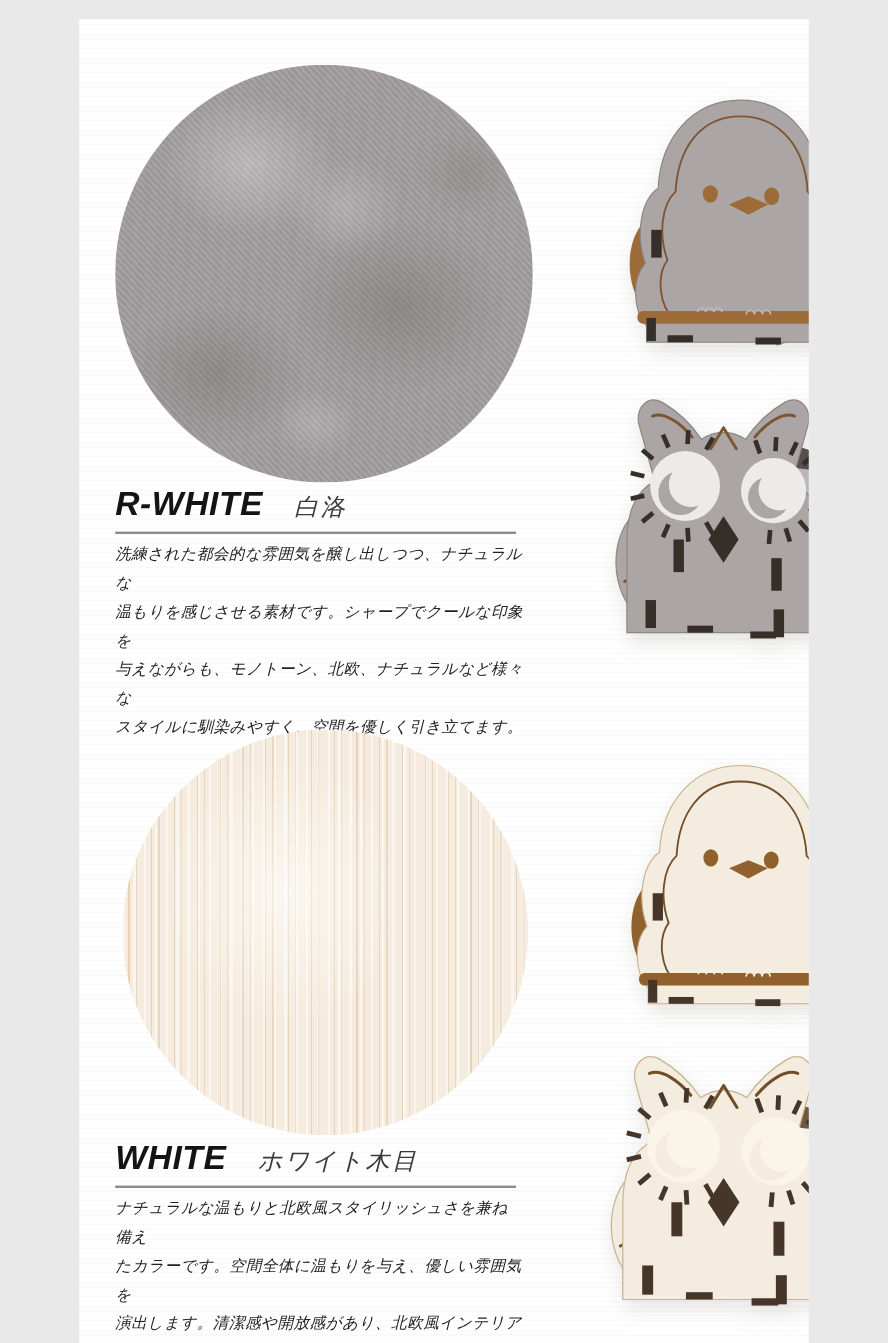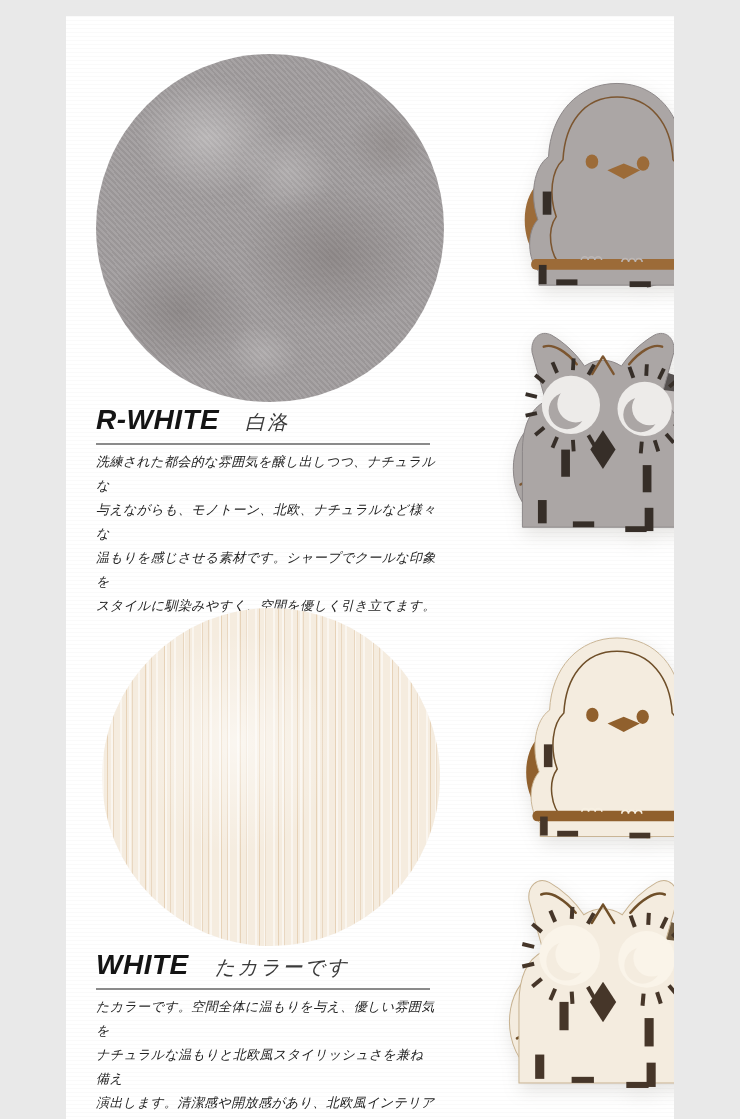--- a/index.html
+++ b/index.html
@@ -184,22 +184,22 @@
   </div>
 
   <div class="textblock first">
     <div class="headrow">
       <span class="head-en">R-WHITE</span>
       <span class="head-ja">白洛</span>
     </div>
     <div class="rule"></div>
     <div class="desc">
       <span>洗練された都会的な雰囲気を醸し出しつつ、ナチュラルな</span>
+      <span>温もりを感じさせる素材です。シャープでクールな印象を</span>
       <span>与えながらも、モノトーン、北欧、ナチュラルなど様々な</span>
-      <span>温もりを感じさせる素材です。シャープでクールな印象を</span>
       <span>スタイルに馴染みやすく、空間を優しく引き立てます。</span>
     </div>
   </div>
 
   <div class="swatch wood"></div>
 
   <div class="product chick2 theme-wood">
     <svg width="228" height="220" viewBox="0 0 240 230">
       <g>
         <path d="M150 72 L234 94 L234 202 L150 228 Z" fill="var(--side)"></path>
@@ -288,24 +288,24 @@
         <rect x="170" y="208" width="9" height="24"></rect>
         <rect x="96" y="222" width="22" height="6"></rect>
         <rect x="150" y="227" width="22" height="6"></rect>
       </g>
     </svg>
   </div>
 
   <div class="textblock second">
     <div class="headrow">
       <span class="head-en">WHITE</span>
-      <span class="head-ja">たカラーです</span>
+      <span class="head-ja">ホワイト木目</span>
     </div>
     <div class="rule"></div>
     <div class="desc">
+      <span>ナチュラルな温もりと北欧風スタイリッシュさを兼ね備え</span>
       <span>たカラーです。空間全体に温もりを与え、優しい雰囲気を</span>
-      <span>ナチュラルな温もりと北欧風スタイリッシュさを兼ね備え</span>
       <span>演出します。清潔感や開放感があり、北欧風インテリアと</span>
 
     </div>
   </div>
 
 </div>
 
 </body></html>

